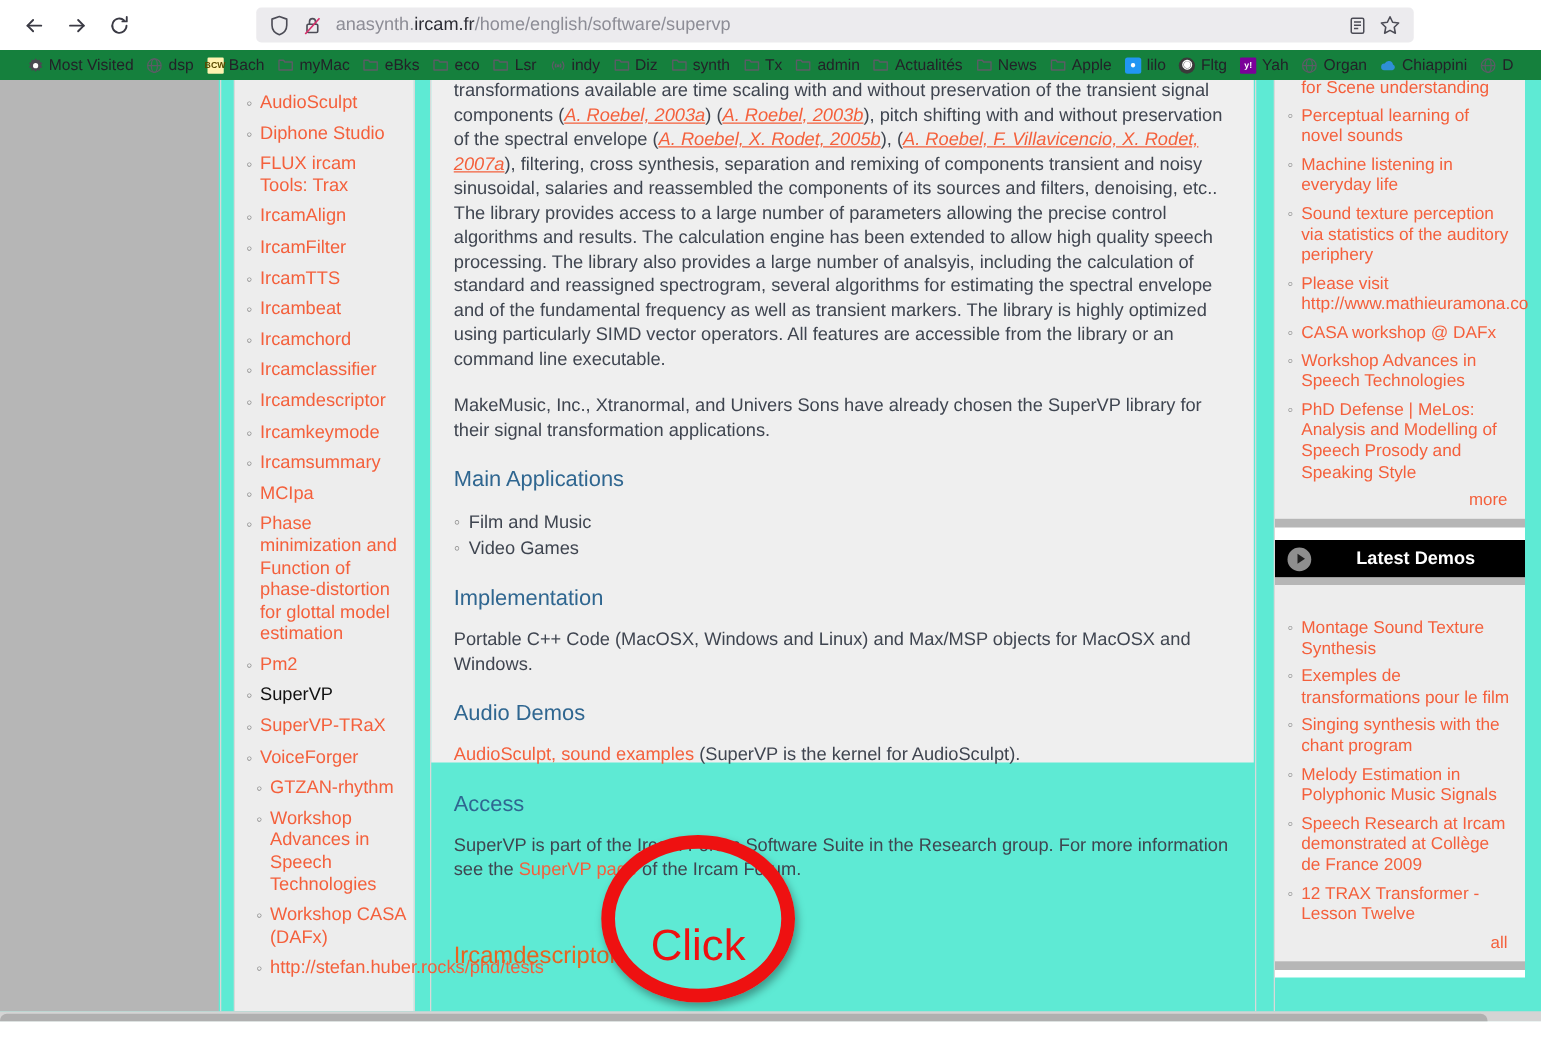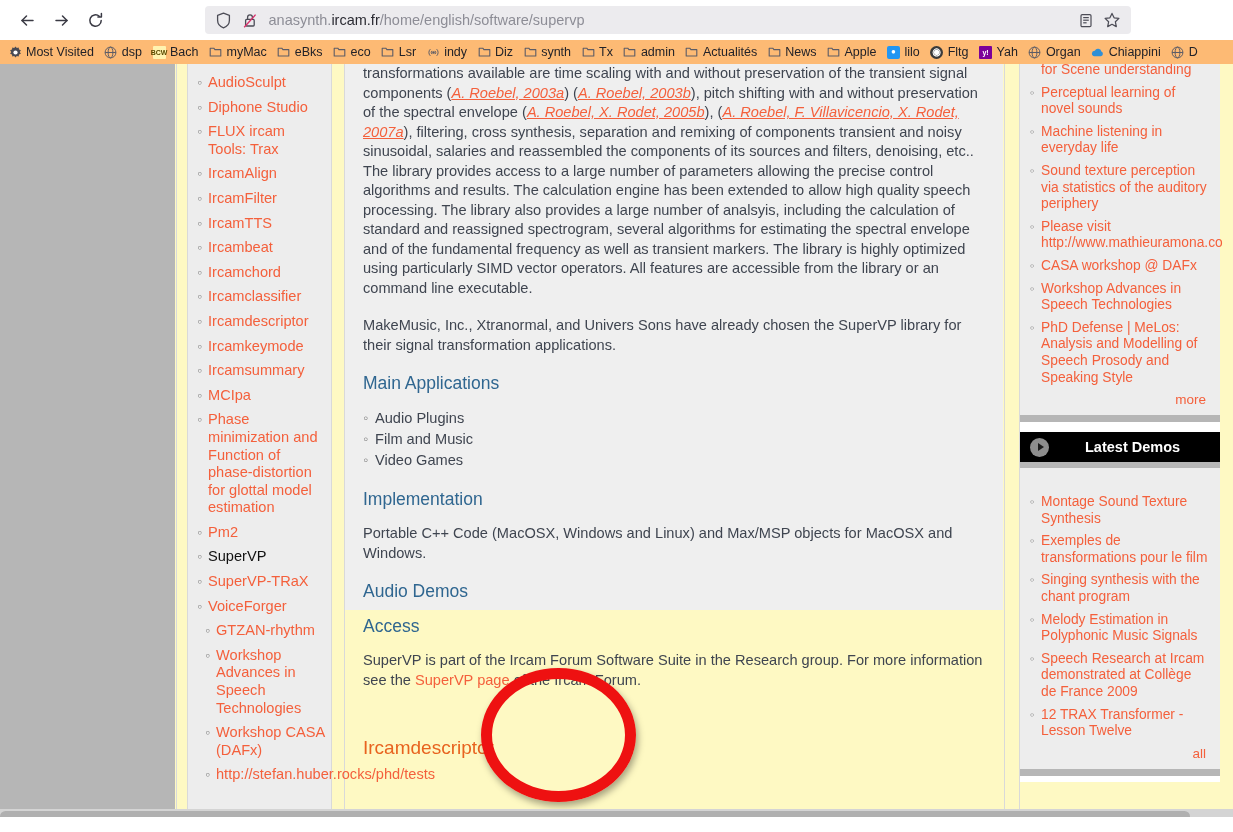--- a/index.html
+++ b/index.html
@@ -63,22 +63,22 @@
     line-height: 28px;
   }
   #url-text .host { color: #2b2b33; }
   #urlbar-actions { display: flex; align-items: center; flex: 0 0 auto; }
 
   
   #bookmarks {
     height: 24px;
     display: flex;
     align-items: center;
-    padding: 0 3px;
-    background: #fdba74;
+    padding: 0 16px;
+    background: #15803d;
     overflow: hidden;
     white-space: nowrap;
   }
   .bm {
     display: flex;
     align-items: center;
     height: 20px;
     padding: 0 5px;
     font-size: 12.5px;
     color: #222228;
@@ -109,21 +109,21 @@
     top: 64px; left: 0;
     width: 1233px;
     height: 753px;
     background: #ffffff;
     overflow: hidden;
   }
   #page {
     position: relative;
     width: 1233px;
     height: 753px;
-    background: #fef9c3;
+    background: #5eead4;
   }
   
   #left-gutter {
     position: absolute;
     left: 0; top: 0;
     width: 175px; height: 745px;
     background: #b6b6b6;
   }
   
   .vdivider {
@@ -601,29 +601,31 @@
 
     <main id="main">
       <p>
         <span>transformations available are time scaling with and without preservation of the transient signal components (</span><a class="ref" href="#">A. Roebel, 2003a</a><span>) (</span><a class="ref" href="#">A. Roebel, 2003b</a><span>), pitch shifting with and without preservation of the spectral envelope (</span><a class="ref" href="#">A. Roebel, X. Rodet, 2005b</a><span>), (</span><a class="ref" href="#">A. Roebel, F. Villavicencio, X. Rodet, 2007a</a><span>), filtering, cross synthesis, separation and remixing of components transient and noisy sinusoidal, salaries and reassembled the components of its sources and filters, denoising, etc.. The library provides access to a large number of parameters allowing the precise control algorithms and results. The calculation engine has been extended to allow high quality speech processing. The library also provides a large number of analsyis, including the calculation of standard and reassigned spectrogram, several algorithms for estimating the spectral envelope and of the fundamental frequency as well as transient markers. The library is highly optimized using particularly SIMD vector operators. All features are accessible from the library or an command line executable.</span>
       </p>
 
       <p>MakeMusic, Inc., Xtranormal, and Univers Sons have already chosen the SuperVP library for their signal transformation applications.</p>
 
       <h2>Main Applications</h2>
       <ul id="applications-list">
-          <li>Audio Plugins</li>
           <li>Film and Music</li>
           <li>Video Games</li>
         </ul>
 
       <h2>Implementation</h2>
       <p>Portable C++ Code (MacOSX, Windows and Linux) and Max/MSP objects for MacOSX and Windows.</p>
 
       <h2>Audio Demos</h2>
+      <p>
+        <a class="olink" href="#">AudioSculpt, sound examples</a><span> (SuperVP is the kernel for AudioSculpt).</span>
+      </p>
 
       <h2>Access</h2>
       <p>
         <span>SuperVP is part of the Ircam Forum Software Suite in the Research group. For more information see the </span><a class="olink" href="#">SuperVP page</a><span> of the Ircam Forum.</span>
       </p>
 
       <h2 class="orange" style="margin-top:48px;">Ircamdescriptor</h2>
     </main>
 
     <aside id="right-col">
@@ -659,20 +661,21 @@
             <li>Speech Research at Ircam demonstrated at Collège de France 2009</li>
             <li>12 TRAX Transformer - Lesson Twelve</li>
           </ul>
         <div class="rs-more">all</div>
       </div>
       <div class="rs-bar"></div>
     </aside>
 
     <div id="click-annotation">
       <div id="click-circle"></div>
+      <div id="click-label">Click</div>
     </div>
 
     <div id="hscroll">
       <div id="hscroll-thumb"></div>
     </div>
 
   </div>
 </div>
 
 </body></html>

